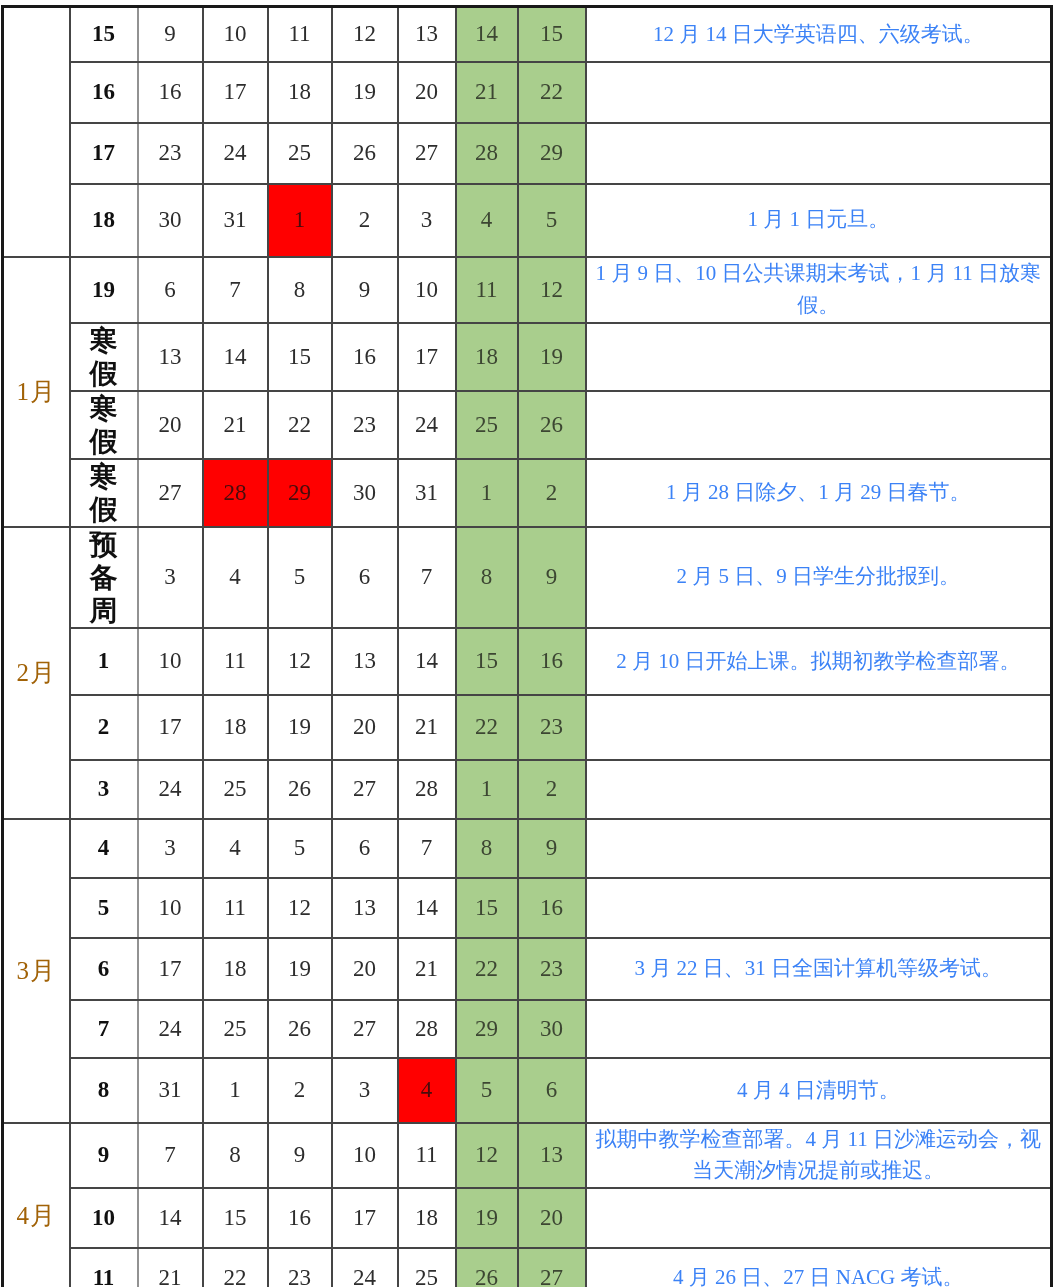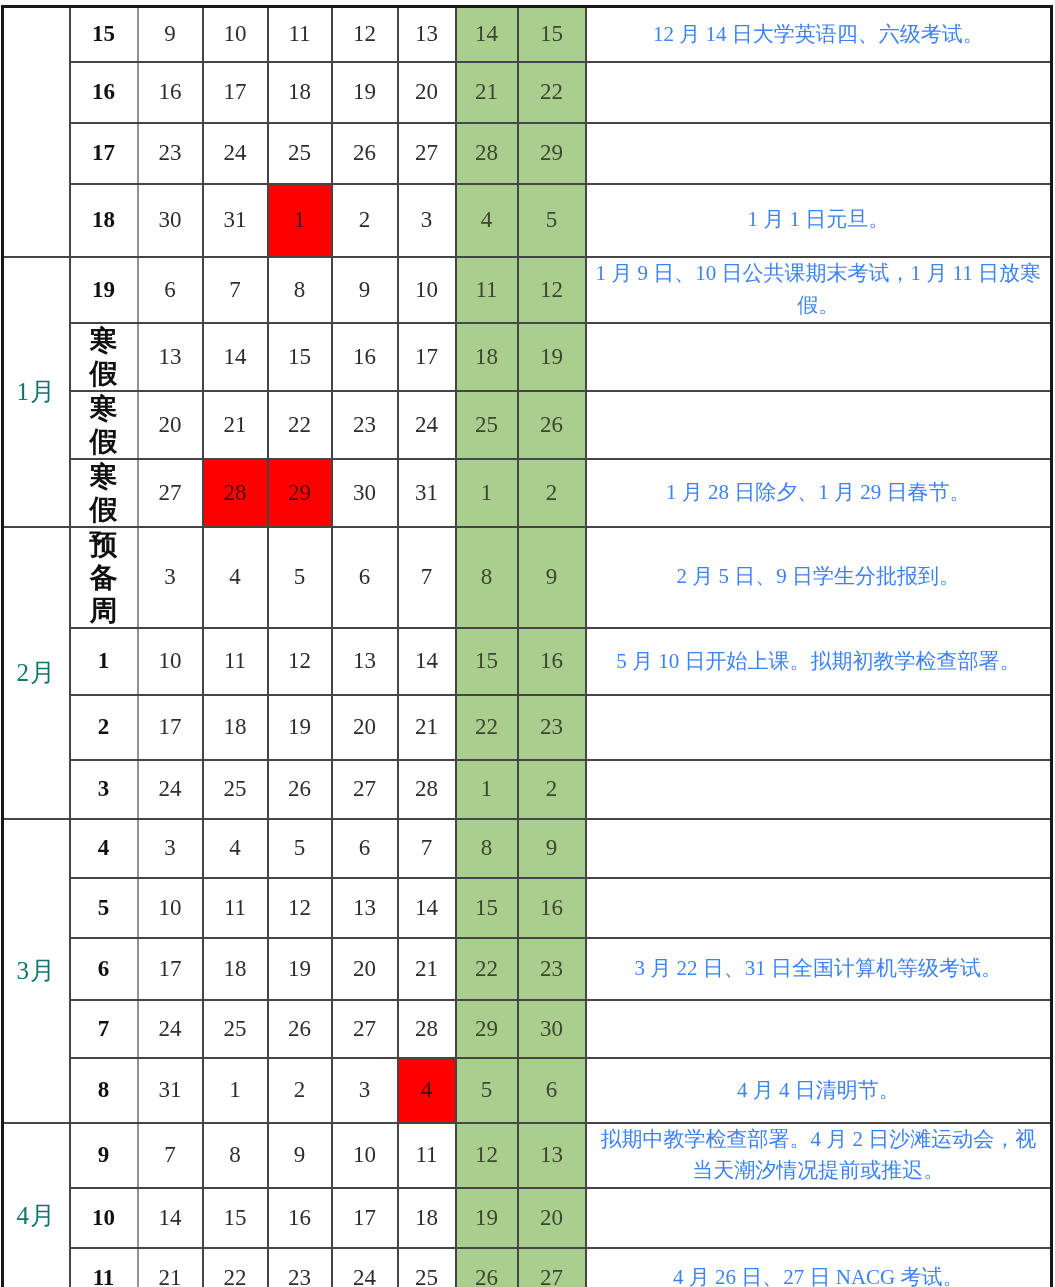--- a/index.html
+++ b/index.html
@@ -11,21 +11,21 @@
   table[data-name="academic-calendar-table"]{
     border-collapse:collapse;table-layout:fixed;
     width:1049px;margin:5px 0 0 1px;
     border:3px solid #181818;
   }
   td{
     border:2px solid #454545;
     text-align:center;vertical-align:middle;padding:0;
     overflow:hidden;
   }
-  .month-cell{font-size:25px;color:#0f766e;letter-spacing:1px;}
+  .month-cell{font-size:25px;color:#a16207;letter-spacing:1px;}
   .week-cell{font-size:23px;font-weight:bold;color:#101010;border-right-color:#929292;}
   .cjk-stack{
     display:inline-block;width:1.1em;font-size:28px;line-height:1.18;
     white-space:normal;word-break:break-all;
   }
   .day-cell{font-size:23px;color:#2d2d2d;}
   .weekend{background:var(--weekend-fill);color:#3c4632;}
   .holiday{background:var(--holiday-fill);color:var(--holiday-text);}
   .note-cell{font-size:21px;color:#3b82f6;line-height:1.5;padding:0 8px;}
 </style>
@@ -150,21 +150,21 @@
       </tr>
       <tr data-name="calendar-row" style="height: 67px;">
         <td class="week-cell" data-name="week-number-cell"><span class="" data-name="week-label">1</span></td>
         <td class="day-cell" data-name="day-cell">10</td>
         <td class="day-cell" data-name="day-cell">11</td>
         <td class="day-cell" data-name="day-cell">12</td>
         <td class="day-cell" data-name="day-cell">13</td>
         <td class="day-cell" data-name="day-cell">14</td>
         <td class="day-cell weekend" data-name="day-cell">15</td>
         <td class="day-cell weekend" data-name="day-cell">16</td>
-        <td class="note-cell" data-name="note-cell">5 月 10 日开始上课。拟期初教学检查部署。</td>
+        <td class="note-cell" data-name="note-cell">2 月 10 日开始上课。拟期初教学检查部署。</td>
       </tr>
       <tr data-name="calendar-row" style="height: 65px;">
         <td class="week-cell" data-name="week-number-cell"><span class="" data-name="week-label">2</span></td>
         <td class="day-cell" data-name="day-cell">17</td>
         <td class="day-cell" data-name="day-cell">18</td>
         <td class="day-cell" data-name="day-cell">19</td>
         <td class="day-cell" data-name="day-cell">20</td>
         <td class="day-cell" data-name="day-cell">21</td>
         <td class="day-cell weekend" data-name="day-cell">22</td>
         <td class="day-cell weekend" data-name="day-cell">23</td>
@@ -240,21 +240,21 @@
       <tr data-name="calendar-row" style="height: 62px;">
         <td class="month-cell" data-name="month-cell" rowspan="3">4月</td>
         <td class="week-cell" data-name="week-number-cell"><span class="" data-name="week-label">9</span></td>
         <td class="day-cell" data-name="day-cell">7</td>
         <td class="day-cell" data-name="day-cell">8</td>
         <td class="day-cell" data-name="day-cell">9</td>
         <td class="day-cell" data-name="day-cell">10</td>
         <td class="day-cell" data-name="day-cell">11</td>
         <td class="day-cell weekend" data-name="day-cell">12</td>
         <td class="day-cell weekend" data-name="day-cell">13</td>
-        <td class="note-cell" data-name="note-cell">拟期中教学检查部署。4 月 2 日沙滩运动会，视当天潮汐情况提前或推迟。</td>
+        <td class="note-cell" data-name="note-cell">拟期中教学检查部署。4 月 11 日沙滩运动会，视当天潮汐情况提前或推迟。</td>
       </tr>
       <tr data-name="calendar-row" style="height: 60px;">
         <td class="week-cell" data-name="week-number-cell"><span class="" data-name="week-label">10</span></td>
         <td class="day-cell" data-name="day-cell">14</td>
         <td class="day-cell" data-name="day-cell">15</td>
         <td class="day-cell" data-name="day-cell">16</td>
         <td class="day-cell" data-name="day-cell">17</td>
         <td class="day-cell" data-name="day-cell">18</td>
         <td class="day-cell weekend" data-name="day-cell">19</td>
         <td class="day-cell weekend" data-name="day-cell">20</td>

